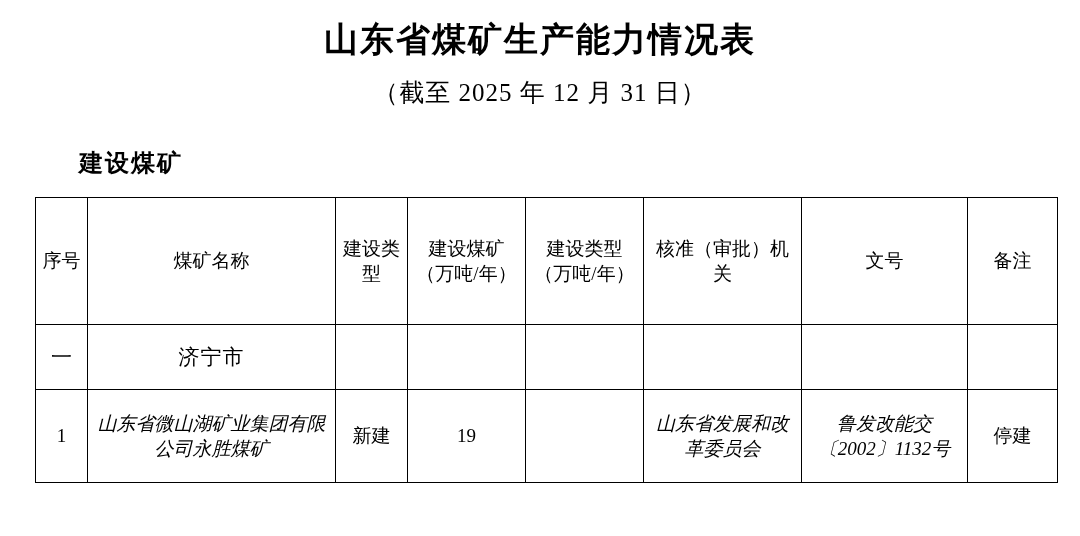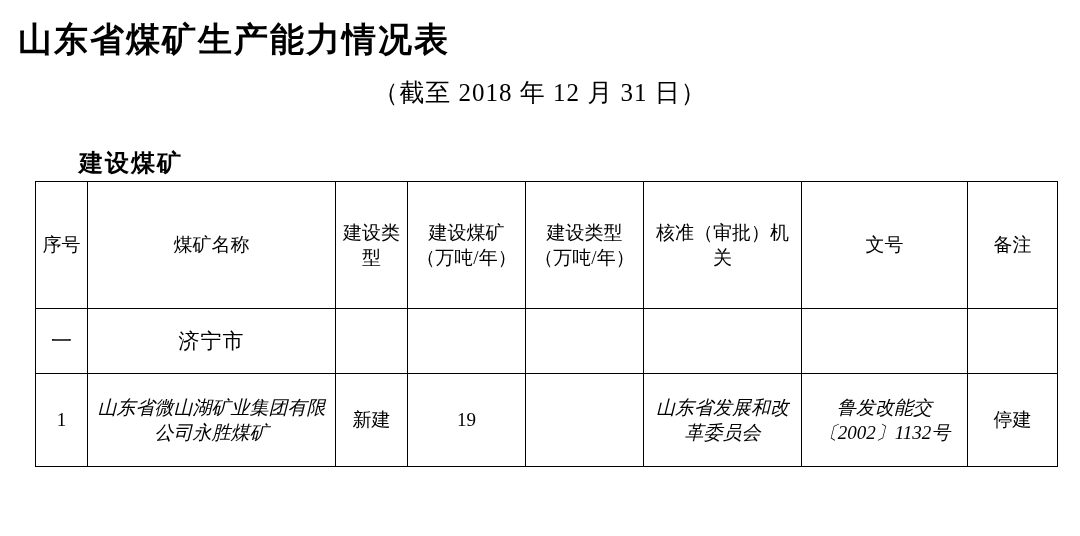--- a/index.html
+++ b/index.html
@@ -15,21 +15,21 @@
     overflow: hidden;
   }
   .page {
     width: 1080px;
     height: 536px;
     box-sizing: border-box;
     padding: 0 18px;
     position: relative;
   }
   .doc-title {
-    text-align: left;
+    text-align: center;
     font-size: 34px;
     font-weight: bold;
     letter-spacing: 2px;
     margin-top: 18px;
     line-height: 1.3;
     font-family: "Liberation Serif", "DejaVu Serif", serif;
   }
   .doc-subtitle {
     text-align: center;
     font-size: 25px;
@@ -39,21 +39,21 @@
   .section-heading {
     font-size: 24px;
     font-weight: bold;
     margin-top: 38px;
     margin-left: 61px;
     letter-spacing: 2px;
   }
   table.main-table {
     border-collapse: collapse;
     width: 1022px;
-    margin-top: 2px;
+    margin-top: 18px;
     margin-left: 17px;
     table-layout: fixed;
   }
   table.main-table th,
   table.main-table td {
     border: 1px solid #000000;
     text-align: center;
     vertical-align: middle;
     font-size: 19px;
     line-height: 1.35;
@@ -90,21 +90,21 @@
     font-size: 21px;
     letter-spacing: 1px;
   }
 </style>
 </head>
 <body>
 
 <div class="page">
 
   <div class="doc-title">山东省煤矿生产能力情况表</div>
-  <div class="doc-subtitle">（截至 2018 年 12 月 31 日）</div>
+  <div class="doc-subtitle">（截至 2025 年 12 月 31 日）</div>
   <div class="section-heading">建设煤矿</div>
 
   <table class="main-table">
     <colgroup>
       <col class="col-no">
       <col class="col-name">
       <col class="col-type">
       <col class="col-scale">
       <col class="col-added">
       <col class="col-org">

